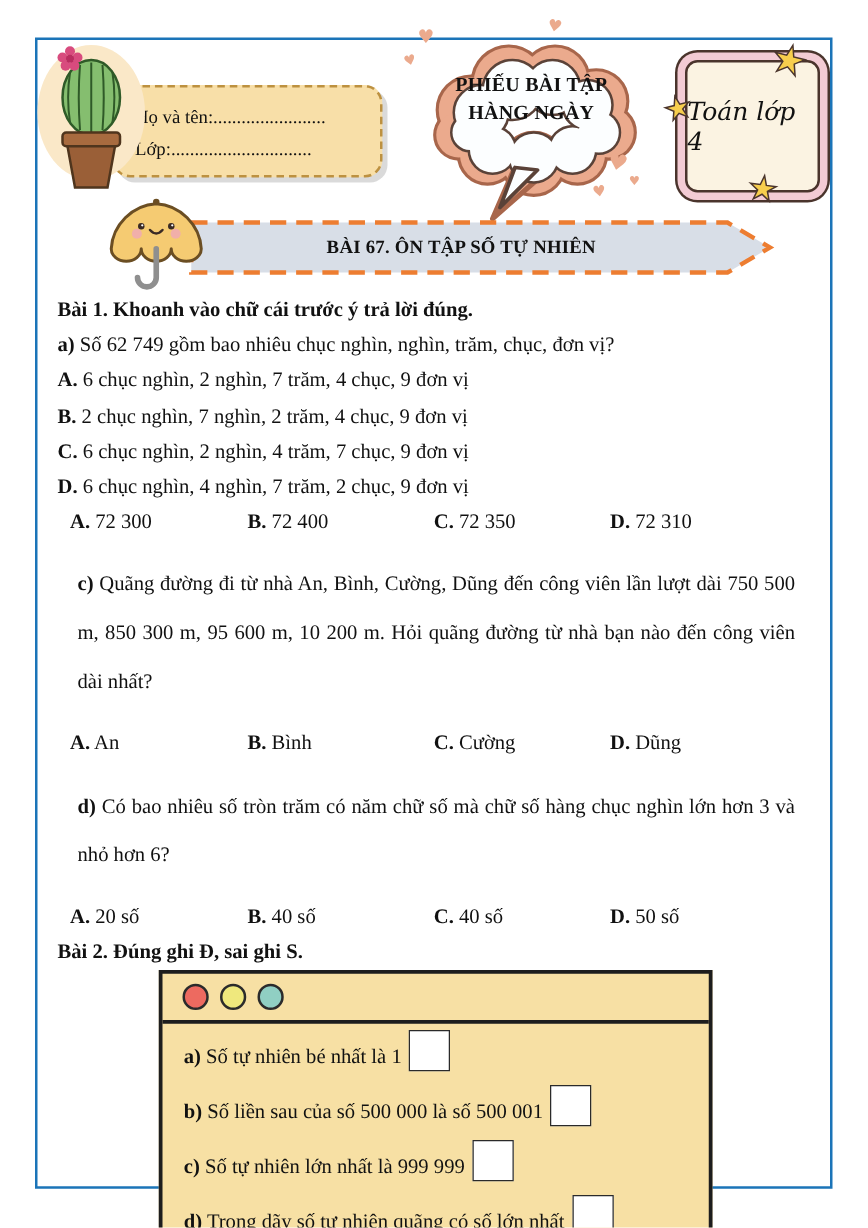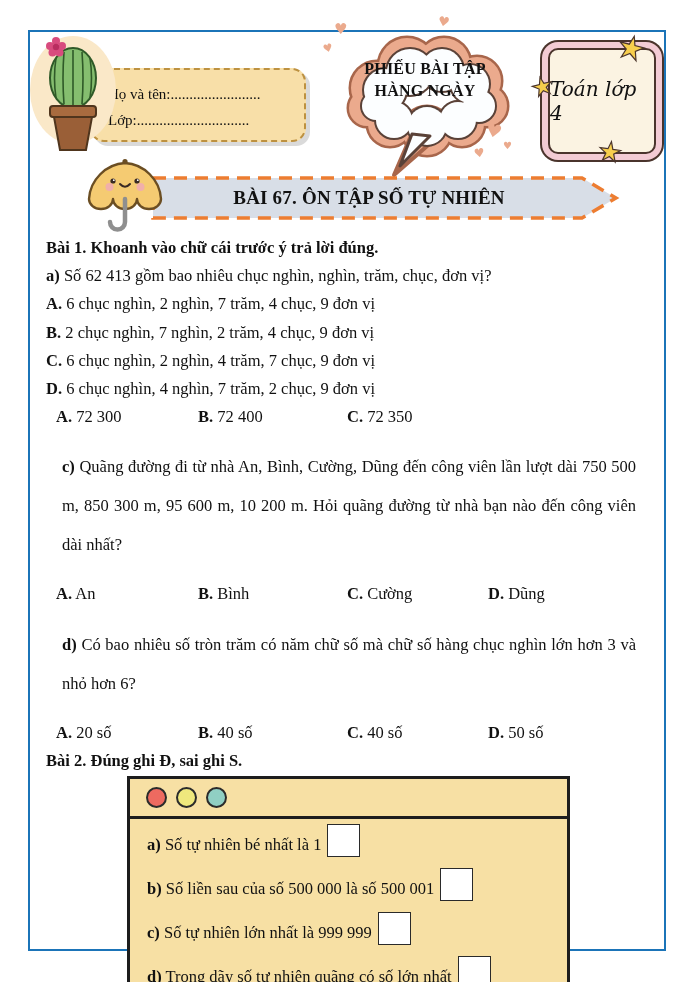--- a/index.html
+++ b/index.html
@@ -31,21 +31,21 @@
   .badge{position:absolute;left:548px;top:48px;width:108px;height:106px;
     background:var(--badge-cream);border:2px solid #4a342c;border-radius:10px;
     box-shadow:0 0 0 6px var(--badge-pink),0 0 0 8px #4a342c;
     display:flex;align-items:center;justify-content:center;}
   .badge-text{font-style:italic;font-size:20px;font-family:"DejaVu Serif",serif;}
   .star{position:absolute;color:var(--star-yellow);-webkit-text-stroke:1.2px #4a342c;
     font-family:"DejaVu Sans",sans-serif;line-height:1;}
   .banner-svg{position:absolute;left:150px;top:175px;}
   .banner-text{position:absolute;left:150px;top:175px;width:438px;height:46px;
     display:flex;align-items:center;justify-content:center;
-    font-weight:bold;font-size:19px;letter-spacing:.2px;}
+    font-weight:bold;font-size:15px;letter-spacing:.2px;}
   .umbrella-svg{position:absolute;left:80px;top:152px;}
 
   
   .content{position:absolute;left:46px;top:234px;width:606px;font-size:16.5px;}
   .line{margin:0;line-height:28.2px;white-space:nowrap;}
   .para{margin:16px;line-height:39px;text-align:justify;}
   .opt-grid{display:grid;grid-template-columns:142px 149px 141px auto;
     padding-left:10px;line-height:28.2px;}
   b{font-weight:bold;}
 
@@ -155,30 +155,31 @@
     <circle cx="57.8" cy="28.2" r="0.9" fill="#ffffff"></circle>
   <path d="M 40,32 Q 45,37.5 50,32" fill="none" stroke="#3a2a24" stroke-width="2" stroke-linecap="round"></path>
   <circle cx="29.5" cy="35" r="4" fill="#f0a8b8" opacity="0.8"></circle>
     <circle cx="60.5" cy="35" r="4" fill="#f0a8b8" opacity="0.8"></circle>
 </svg>
 
 <div class="content">
 
   <p class="line"><b>Bài 1. Khoanh vào chữ cái trước ý trả lời đúng.</b></p>
 
-  <p class="line"><b>a)</b> <span>Số 62 413 gồm bao nhiêu chục nghìn, nghìn, trăm, chục, đơn vị?</span></p>
+  <p class="line"><b>a)</b> <span>Số 62 749 gồm bao nhiêu chục nghìn, nghìn, trăm, chục, đơn vị?</span></p>
   <p class="line"><b>A.</b> <span>6 chục nghìn, 2 nghìn, 7 trăm, 4 chục, 9 đơn vị</span></p>
   <p class="line"><b>B.</b> <span>2 chục nghìn, 7 nghìn, 2 trăm, 4 chục, 9 đơn vị</span></p>
   <p class="line"><b>C.</b> <span>6 chục nghìn, 2 nghìn, 4 trăm, 7 chục, 9 đơn vị</span></p>
   <p class="line"><b>D.</b> <span>6 chục nghìn, 4 nghìn, 7 trăm, 2 chục, 9 đơn vị</span></p>
 
   <div class="opt-grid">
     <span><b>A.</b> <span>72 300</span></span>
     <span><b>B.</b> <span>72 400</span></span>
     <span><b>C.</b> <span>72 350</span></span>
+    <span><b>D.</b> <span>72 310</span></span>
   </div>
 
   <p class="para"><b>c)</b> <span>Quãng đường đi từ nhà An, Bình, Cường, Dũng đến công viên lần lượt dài 750 500 m, 850 300 m, 95 600 m, 10 200 m. Hỏi quãng đường từ nhà bạn nào đến công viên dài nhất?</span></p>
   <div class="opt-grid">
     <span><b>A.</b> <span>An</span></span>
     <span><b>B.</b> <span>Bình</span></span>
     <span><b>C.</b> <span>Cường</span></span>
     <span><b>D.</b> <span>Dũng</span></span>
   </div>
 

